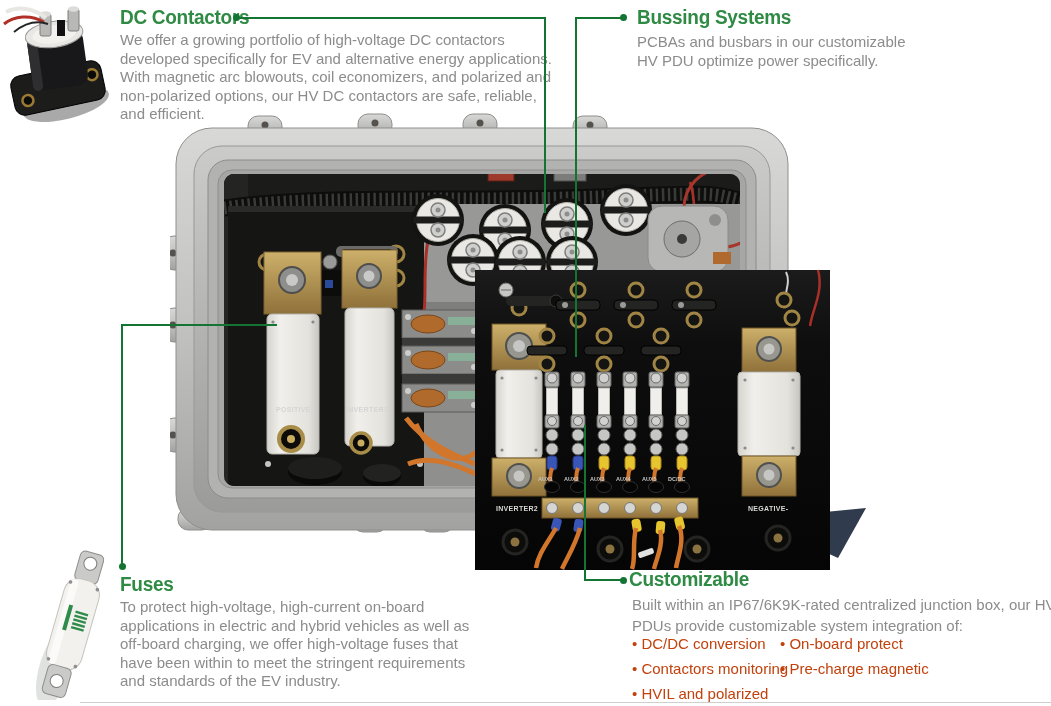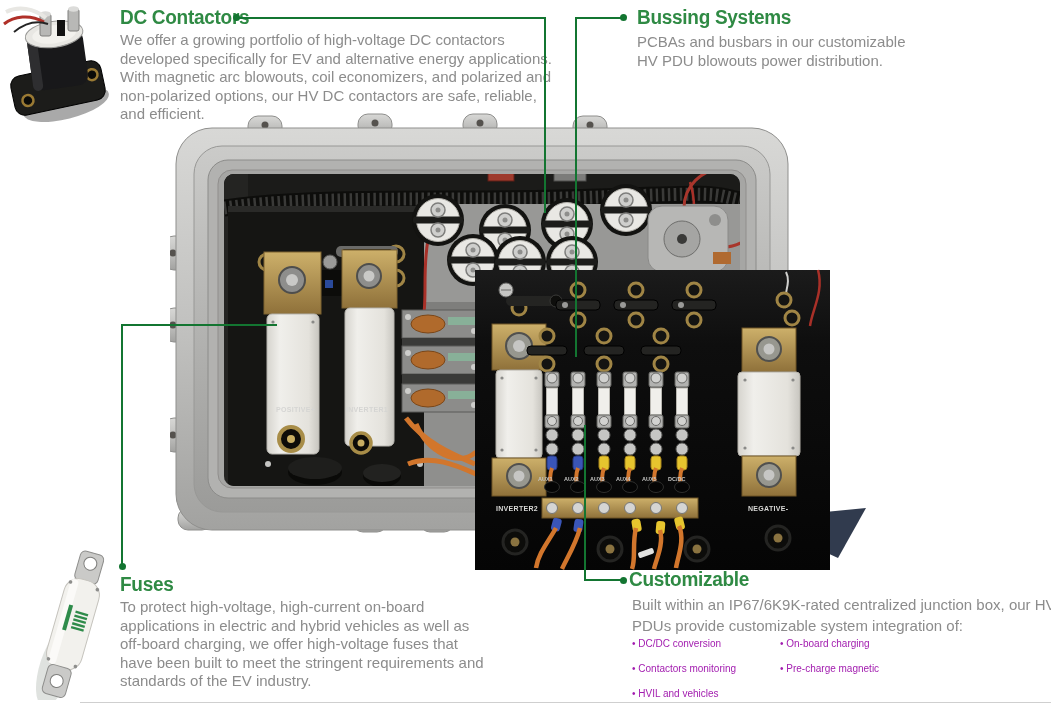--- a/index.html
+++ b/index.html
@@ -5,21 +5,21 @@
   html,body{margin:0;padding:0;background:#ffffff;}
   .page{position:relative;width:1051px;height:706px;background:#ffffff;overflow:hidden;
         font-family:"Liberation Sans","DejaVu Sans",sans-serif;}
   .abs{position:absolute;}
   .h{position:absolute;color:#2f8a44;font-weight:bold;font-size:20px;letter-spacing:-0.3px;
      transform:scaleX(.95);transform-origin:left top;white-space:nowrap;}
   .body-txt{position:absolute;color:#8c8c8c;font-size:15px;line-height:18.5px;}
   .gl{position:absolute;background:#137531;}
   .gdot{position:absolute;width:7px;height:7px;border-radius:50%;background:#137531;}
   .bullets{position:absolute;left:632px;top:634px;display:grid;grid-template-columns:148px auto;
-           row-gap:6px;color:#a21caf;font-size:10px;line-height:19px;}
+           row-gap:6px;color:#c2410c;font-size:15px;line-height:19px;}
   .bullets .b{white-space:nowrap;}
   .bullets .b::before{content:"• ";}
   .bottom-rule{position:absolute;left:80px;top:702px;width:971px;height:1px;background:#cfcfcf;}
   svg{display:block;}
   svg text{font-family:"Liberation Sans","DejaVu Sans",sans-serif;font-weight:bold;}
 </style>
 </head>
 <body>
 
 <div class="page">
@@ -498,38 +498,38 @@
     </g>
   </svg>
 
   <div class="h" style="left:120px;top:6px">DC Contactors</div>
   <div class="body-txt" style="left:120px;top:31px;width:432px">We offer a growing portfolio of high-voltage DC contactors developed specifically for EV and alternative energy applications. With magnetic arc blowouts, coil economizers, and polarized and non-polarized options, our HV DC contactors are safe, reliable, and efficient.</div>
   <div class="gdot" style="left:233px;top:14px"></div>
   <div class="gl" style="left:238px;top:17px;width:308px;height:2px"></div>
   <div class="gl" style="left:544px;top:17px;width:2px;height:196px"></div>
 
   <div class="h" style="left:637px;top:6px">Bussing Systems</div>
-  <div class="body-txt" style="left:637px;top:33px;width:272px">PCBAs and busbars in our customizable HV PDU blowouts power distribution.</div>
+  <div class="body-txt" style="left:637px;top:33px;width:272px">PCBAs and busbars in our customizable HV PDU optimize power specifically.</div>
   <div class="gdot" style="left:620px;top:14px"></div>
   <div class="gl" style="left:577px;top:17px;width:45px;height:2px"></div>
   <div class="gl" style="left:575px;top:17px;width:2px;height:340px"></div>
 
   <div class="h" style="left:120px;top:573px">Fuses</div>
-  <div class="body-txt" style="left:120px;top:598px;width:372px">To protect high-voltage, high-current on-board applications in electric and hybrid vehicles as well as off-board charging, we offer high-voltage fuses that have been built to meet the stringent requirements and standards of the EV industry.</div>
+  <div class="body-txt" style="left:120px;top:598px;width:372px">To protect high-voltage, high-current on-board applications in electric and hybrid vehicles as well as off-board charging, we offer high-voltage fuses that have been within to meet the stringent requirements and standards of the EV industry.</div>
   <div class="gdot" style="left:119px;top:563px"></div>
   <div class="gl" style="left:121px;top:324px;width:2px;height:242px"></div>
   <div class="gl" style="left:121px;top:324px;width:156px;height:2px"></div>
 
   <div class="h" style="left:629px;top:568px">Customizable</div>
   <div class="body-txt" style="left:632px;top:594px;width:452px;line-height:21px">Built within an IP67/6K9K-rated centralized junction box, our HV PDUs provide customizable system integration of:</div>
   <div class="bullets">
     <span class="b">DC/DC conversion</span>
-    <span class="b">On-board charging</span>
+    <span class="b">On-board protect</span>
     <span class="b">Contactors monitoring</span>
     <span class="b">Pre-charge magnetic</span>
-    <span class="b">HVIL and vehicles</span>
+    <span class="b">HVIL and polarized</span>
   </div>
   <div class="gdot" style="left:620px;top:577px"></div>
   <div class="gl" style="left:584px;top:579px;width:38px;height:2px"></div>
   <div class="gl" style="left:584px;top:425px;width:2px;height:156px"></div>
 
   <div class="bottom-rule"></div>
 </div>
 
 </body></html>

